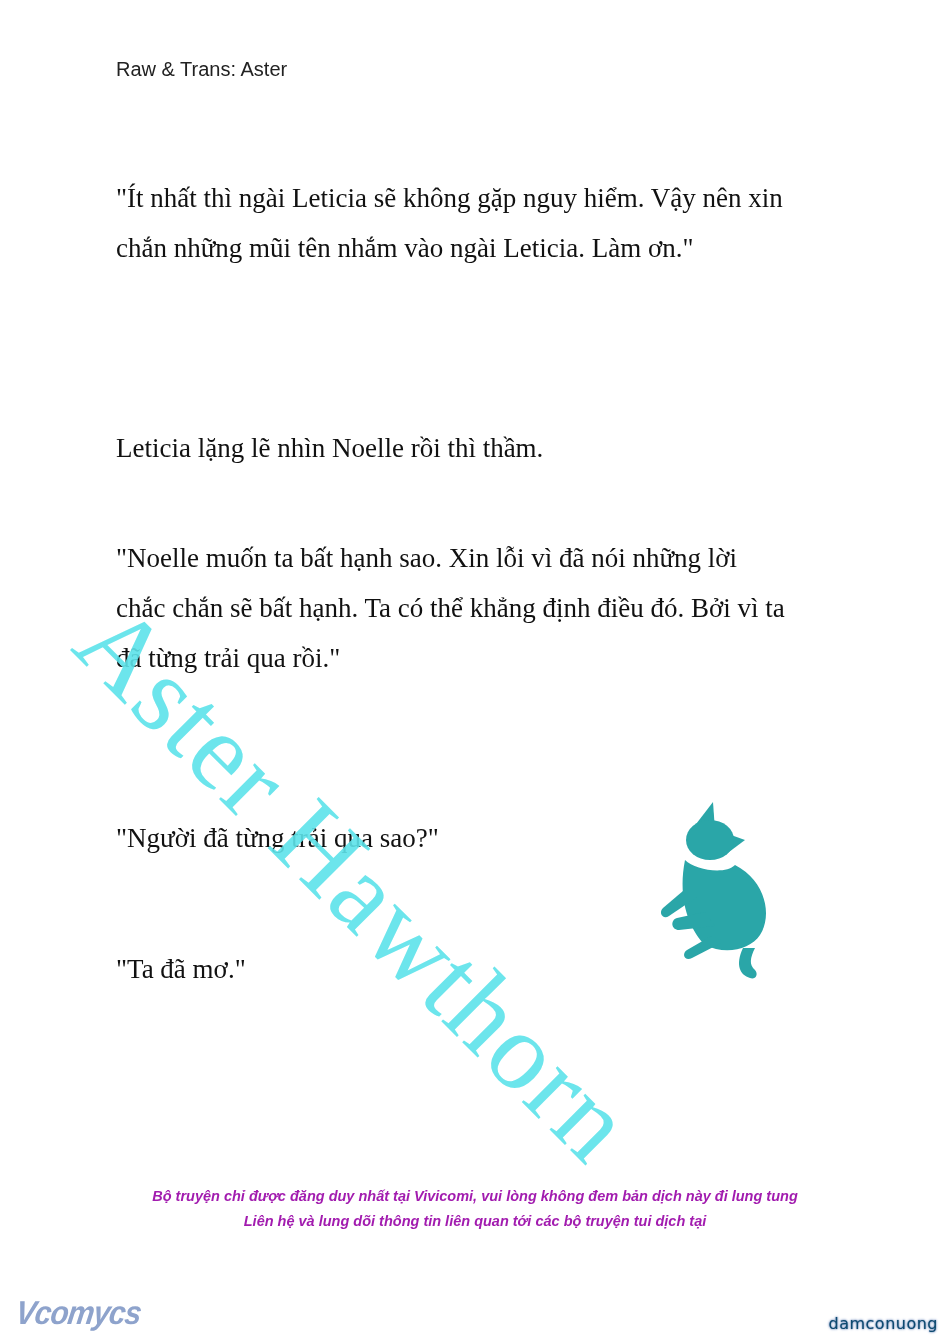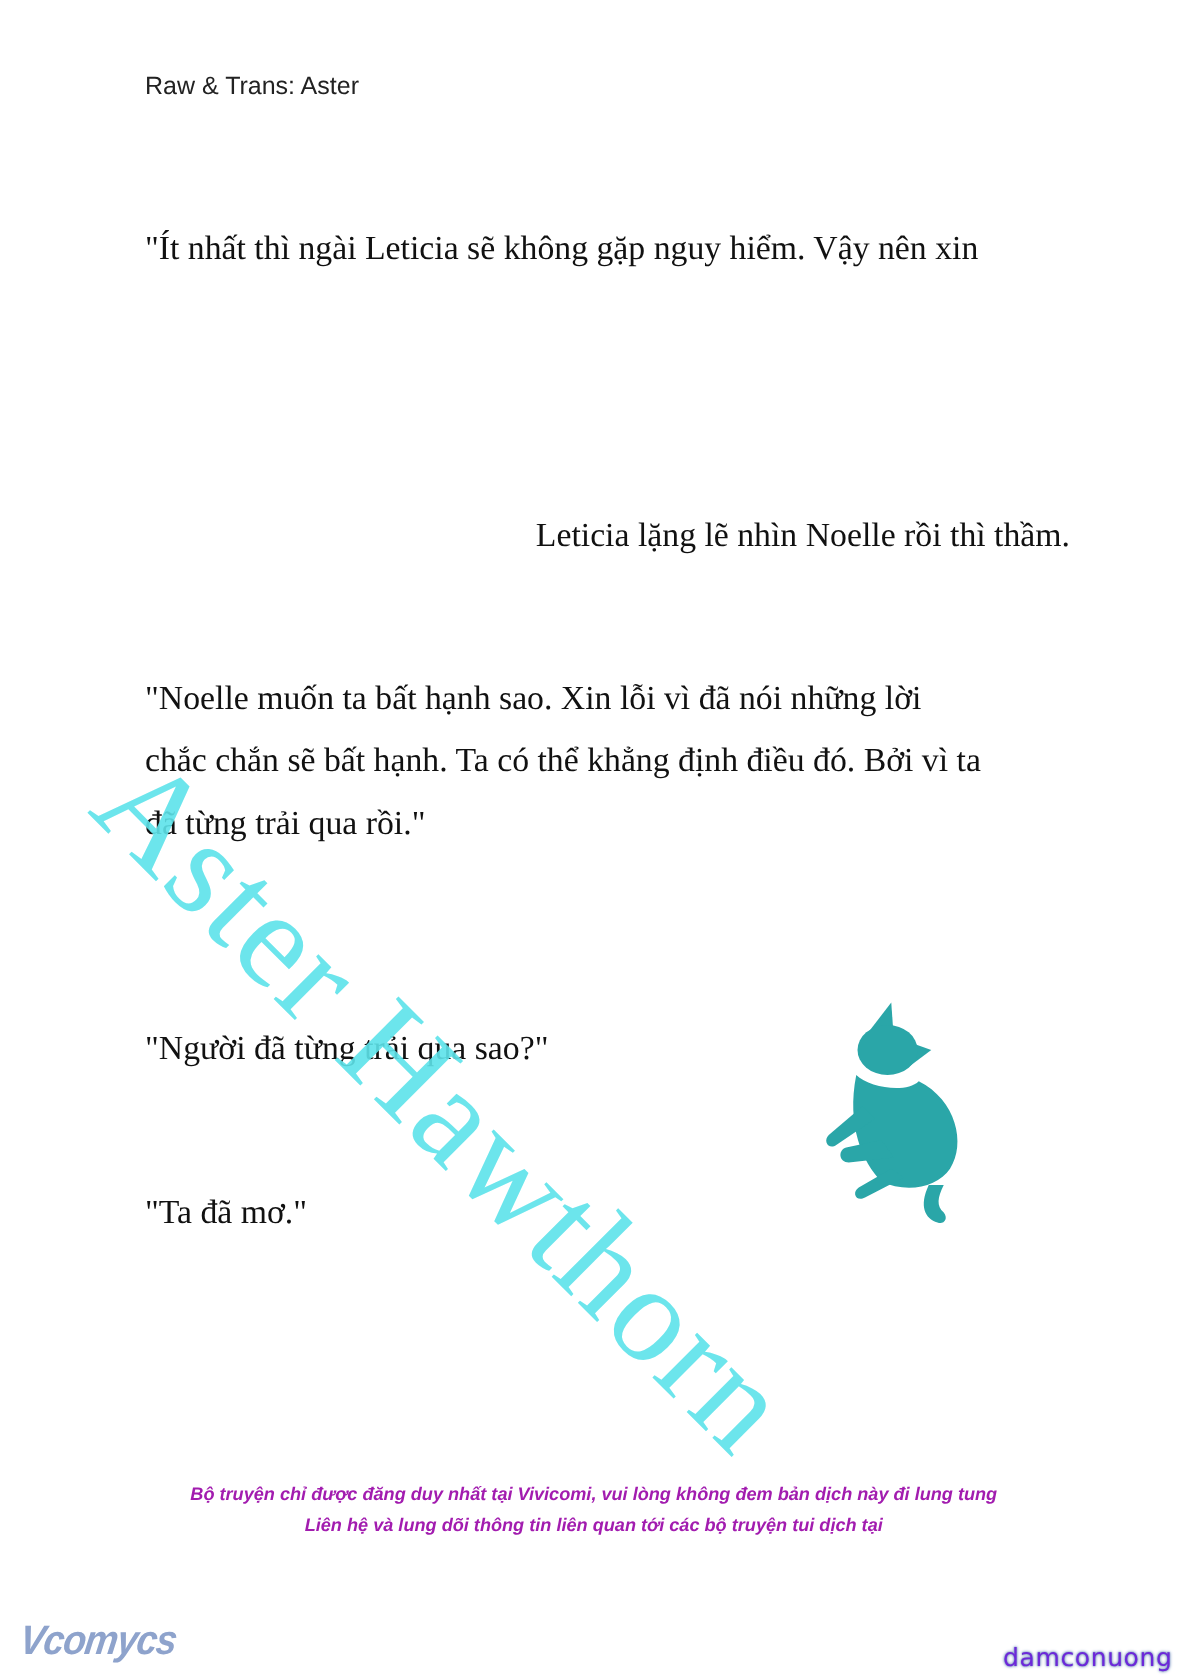--- a/index.html
+++ b/index.html
@@ -35,35 +35,36 @@
   }
   .footer-notes div { white-space:nowrap; }
   .logo-vcomycs {
     position:absolute; left:16px; top:1296px;
     font-family:"Liberation Sans", sans-serif; font-style:italic; font-weight:bold;
     font-size:30px; color:#8ea3cc; letter-spacing:-1px;
     transform:skewX(-8deg) scaleY(1.1);
   }
   .logo-damconuong {
     position:absolute; right:12px; top:1314px;
-    font-family:"DejaVu Sans", sans-serif; font-size:20px; color:#6d28d9;
+    font-family:"DejaVu Sans", sans-serif; font-size:16px; color:#0c4a6e;
     text-shadow:0 0 3px #8aa0c8, 0 0 2px #8aa0c8, 0 0 1px #6f86b4;
     letter-spacing:0.5px;
   }
 </style>
 </head>
 <body>
 
 <div class="header-credit">Raw &amp; Trans: Aster</div>
 
 <div class="para" style="top:173px;">
   <span class="line">"Ít nhất thì ngài Leticia sẽ không gặp nguy hiểm. Vậy nên xin</span>
+  <span class="line">chắn những mũi tên nhắm vào ngài Leticia. Làm ơn."</span>
 </div>
 
-<div class="para" style="top:403px;text-align:right;">
+<div class="para" style="top:423px;">
   <span class="line">Leticia lặng lẽ nhìn Noelle rồi thì thầm.</span>
 </div>
 
 <div class="para" style="top:533px;">
   <span class="line">"Noelle muốn ta bất hạnh sao. Xin lỗi vì đã nói những lời</span>
   <span class="line">chắc chắn sẽ bất hạnh. Ta có thể khẳng định điều đó. Bởi vì ta</span>
   <span class="line">đã từng trải qua rồi."</span>
 </div>
 
 <div class="para" style="top:813px;">

